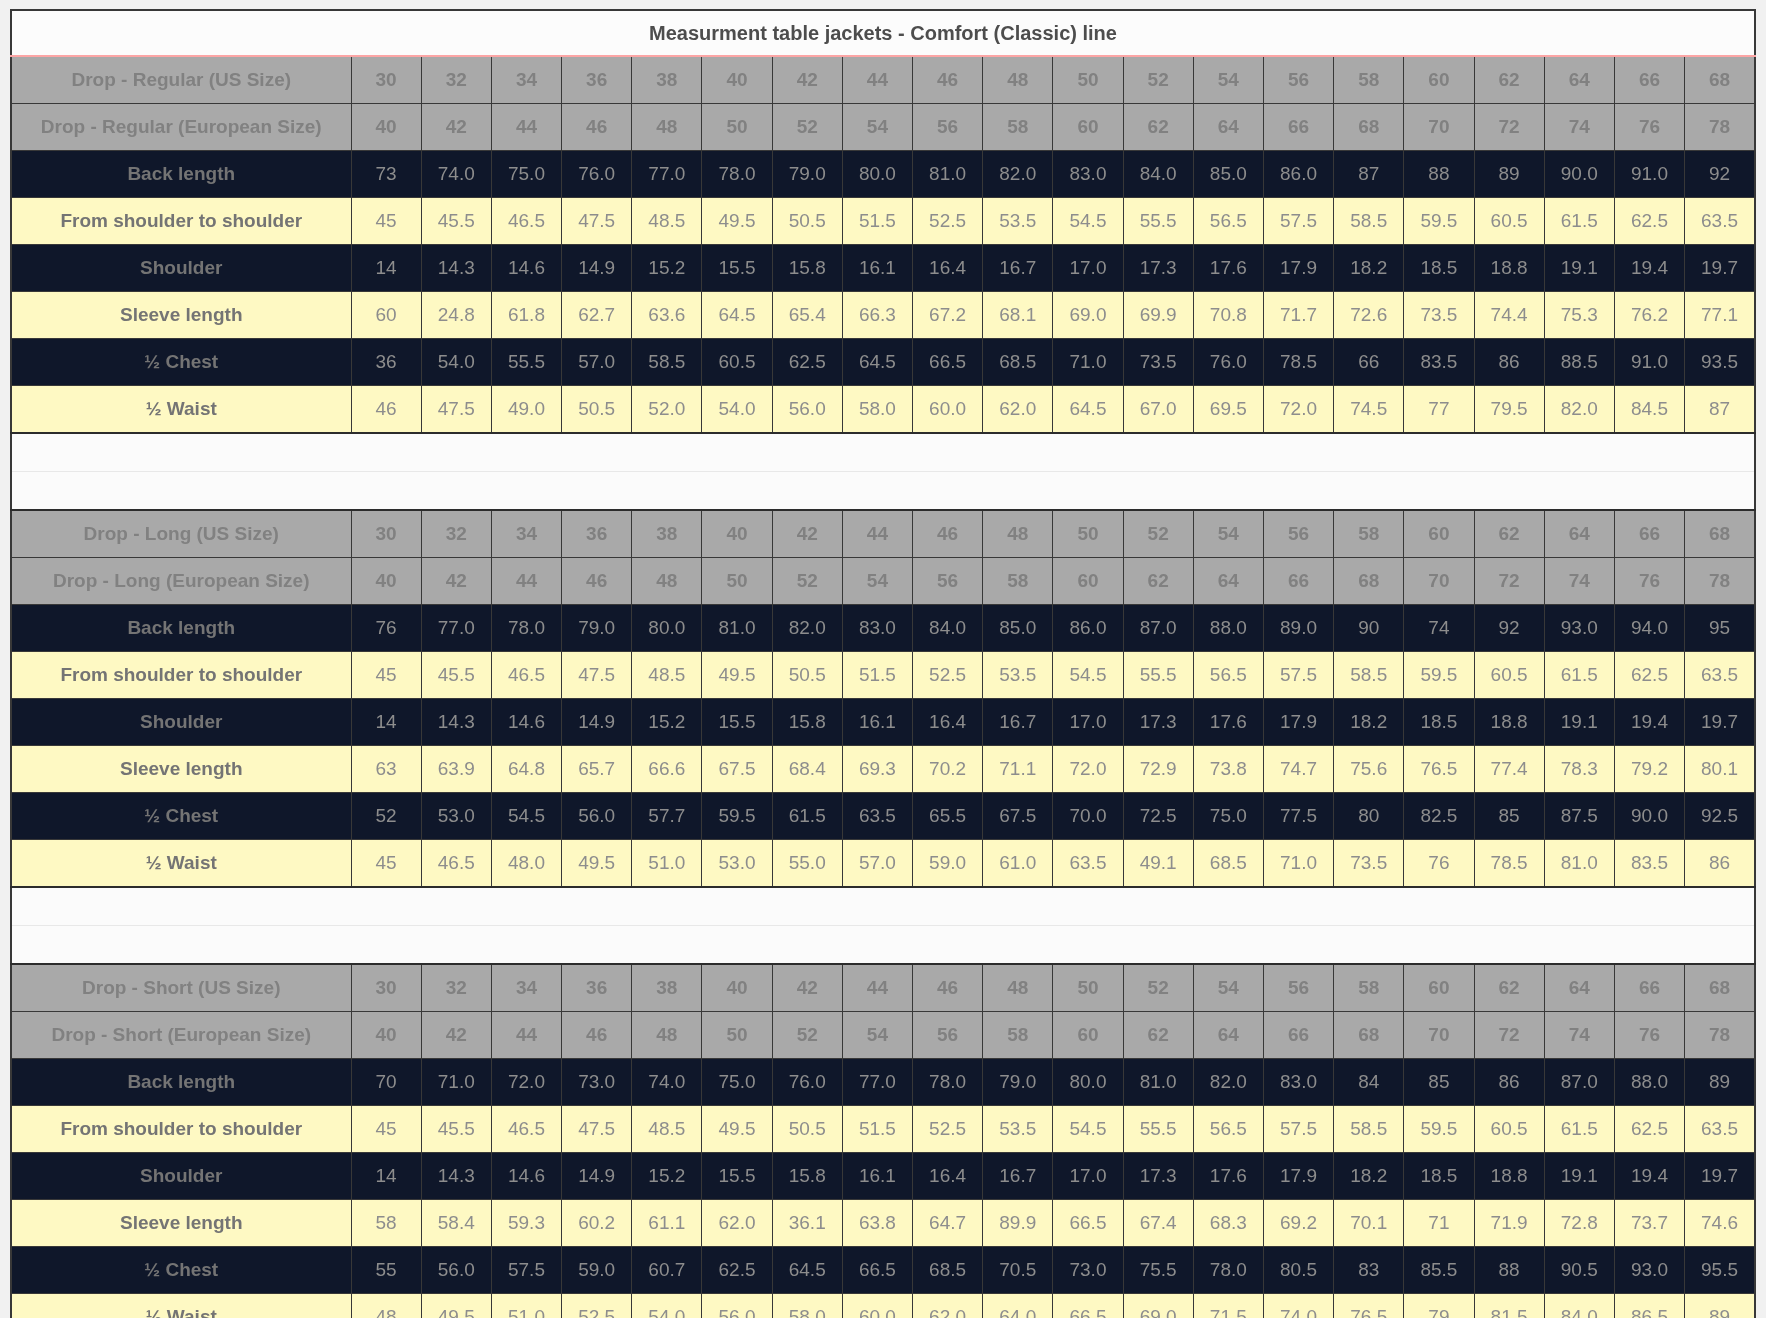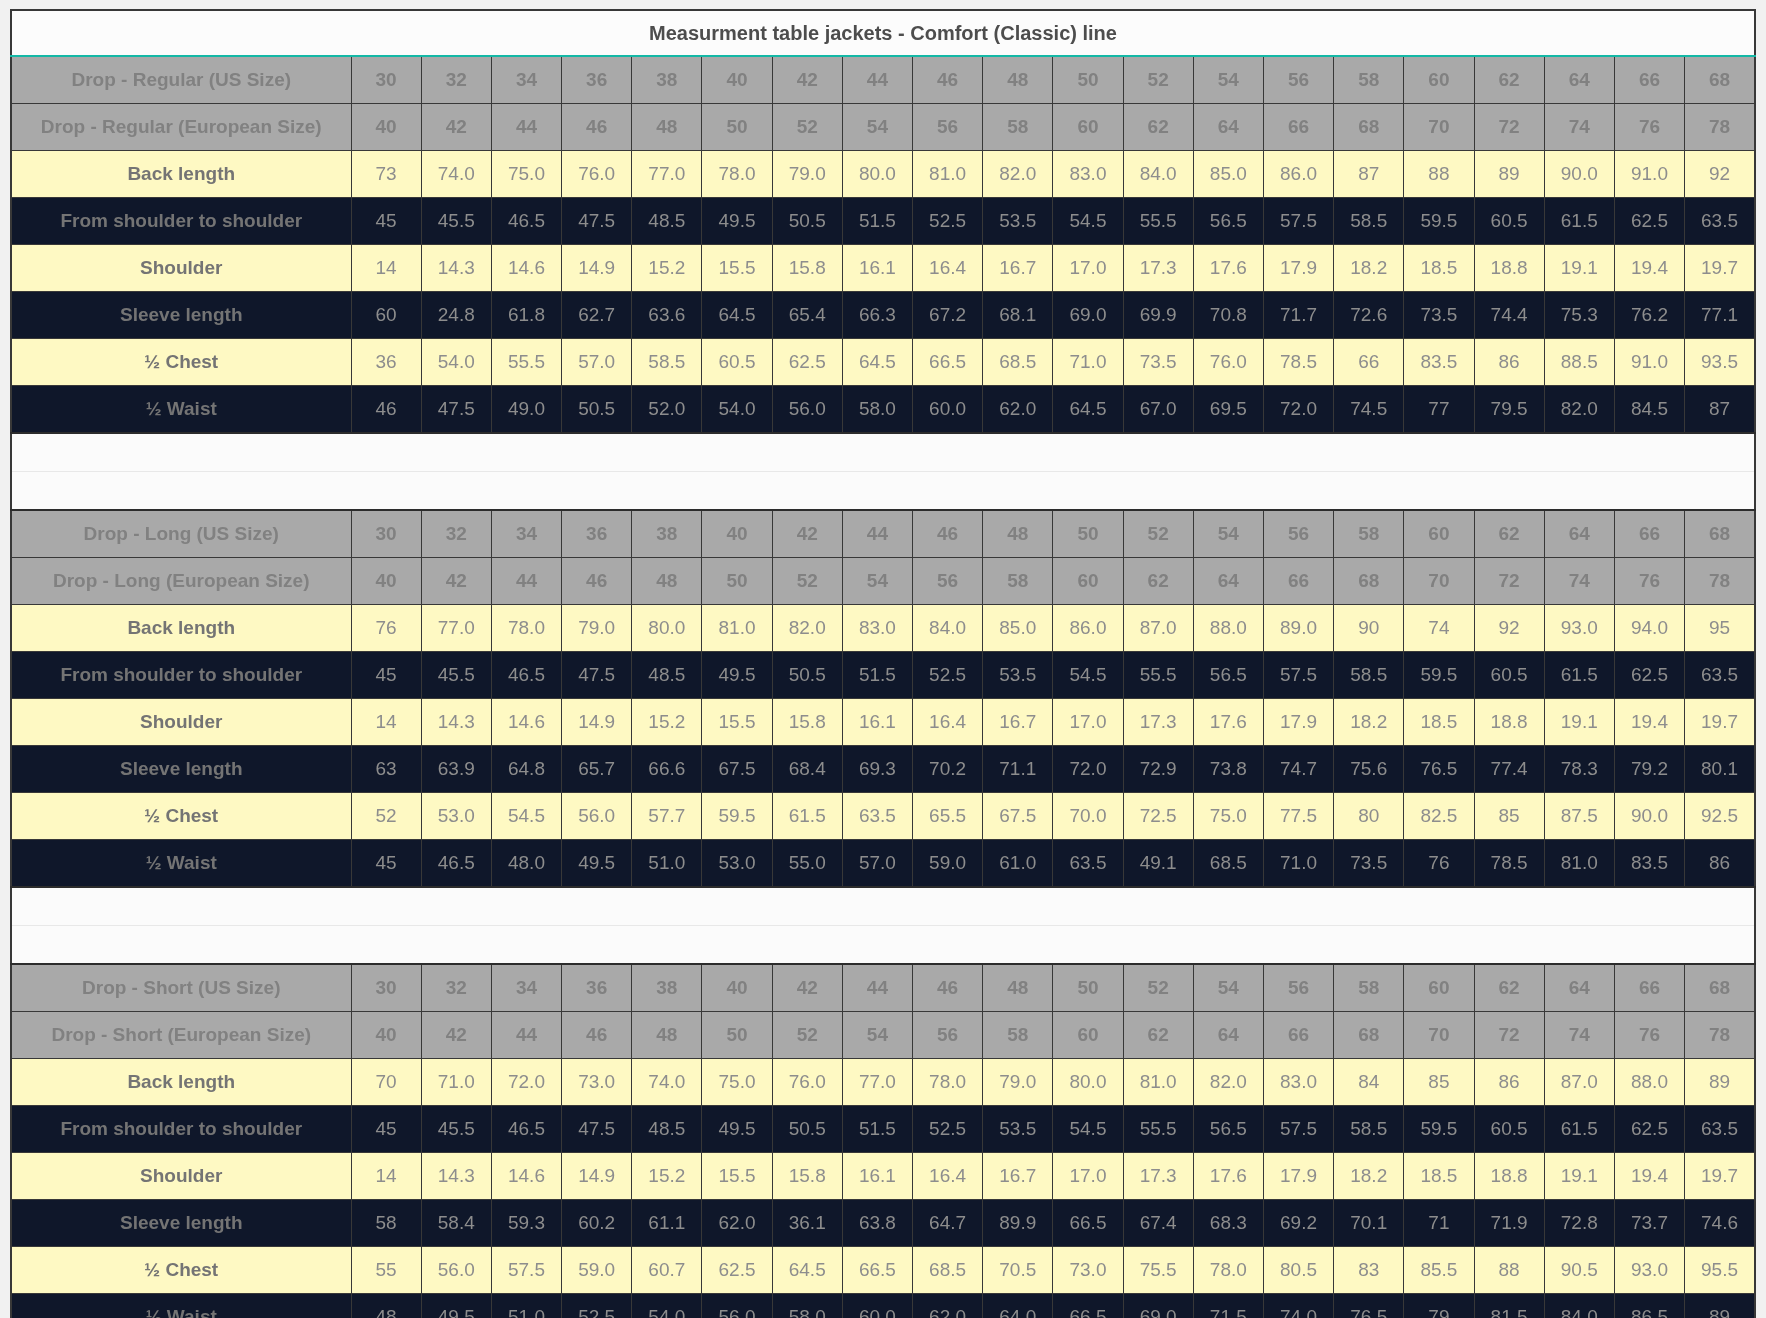--- a/index.html
+++ b/index.html
@@ -25,33 +25,33 @@
     font-size: 19px;
     padding: 0 2px;
     overflow: hidden;
     white-space: nowrap;
   }
   .title-row td {
     font-weight: 700;
     font-size: 20px;
     color: #4d4d4d;
     background: #fcfcfc;
-    border-bottom: 2px solid #14b8a6;
+    border-bottom: 2px solid #fca5a5;
     height: 44px;
   }
   .header-row td {
     background: #a9a9a9;
     color: #818181;
     font-weight: 700;
   }
   .header-row.us-row td { border-top: 2px solid #2c2c2c; }
   .label-cell { font-weight: 700; color: #747474; }
   .data-row .value-cell { color: #8d8d8d; font-weight: 400; }
-  .r-even { background: #fef9c3; }
-  .r-odd  { background: #0f172a; }
+  .r-even { background: #0f172a; }
+  .r-odd  { background: #fef9c3; }
   .last-row td { border-bottom: 2px solid #2c2c2c; }
   .spacer-row td {
     border: 0;
     background: #fbfbfb;
     height: 37px;
   }
   .spacer-row.first td { border-bottom: 1px solid #e8e8e8; }
 </style>
 </head>
 <body>

